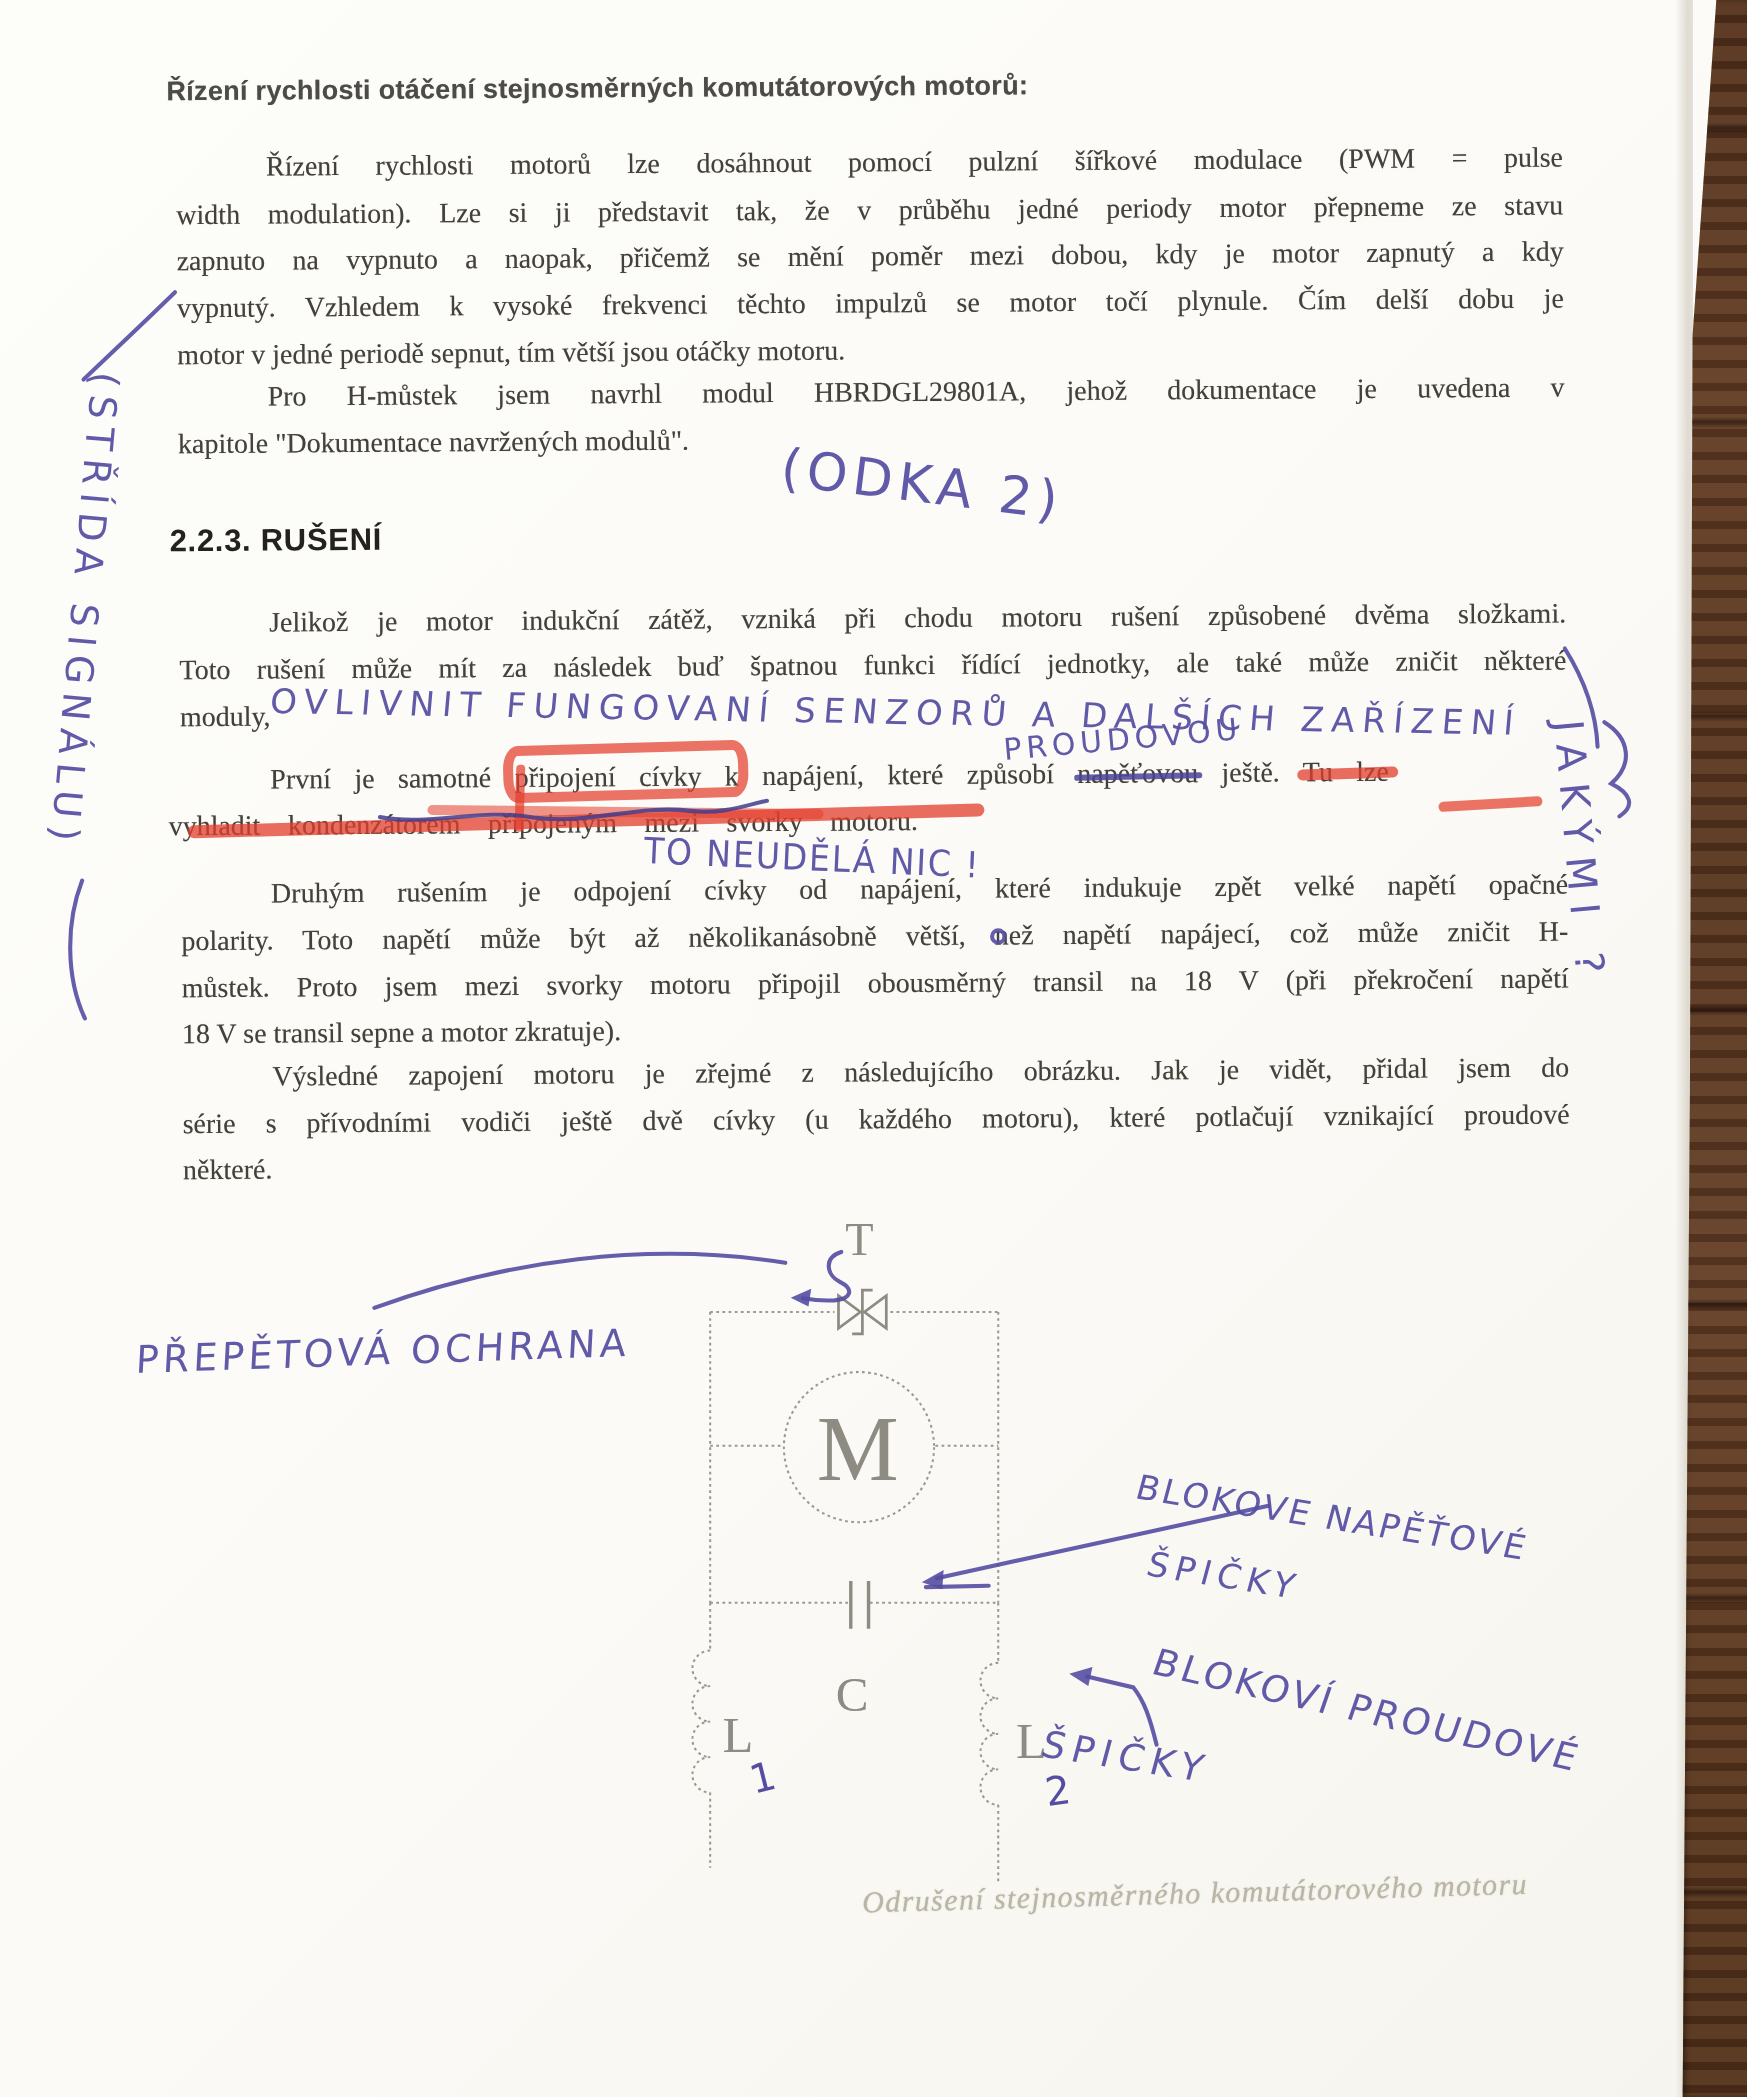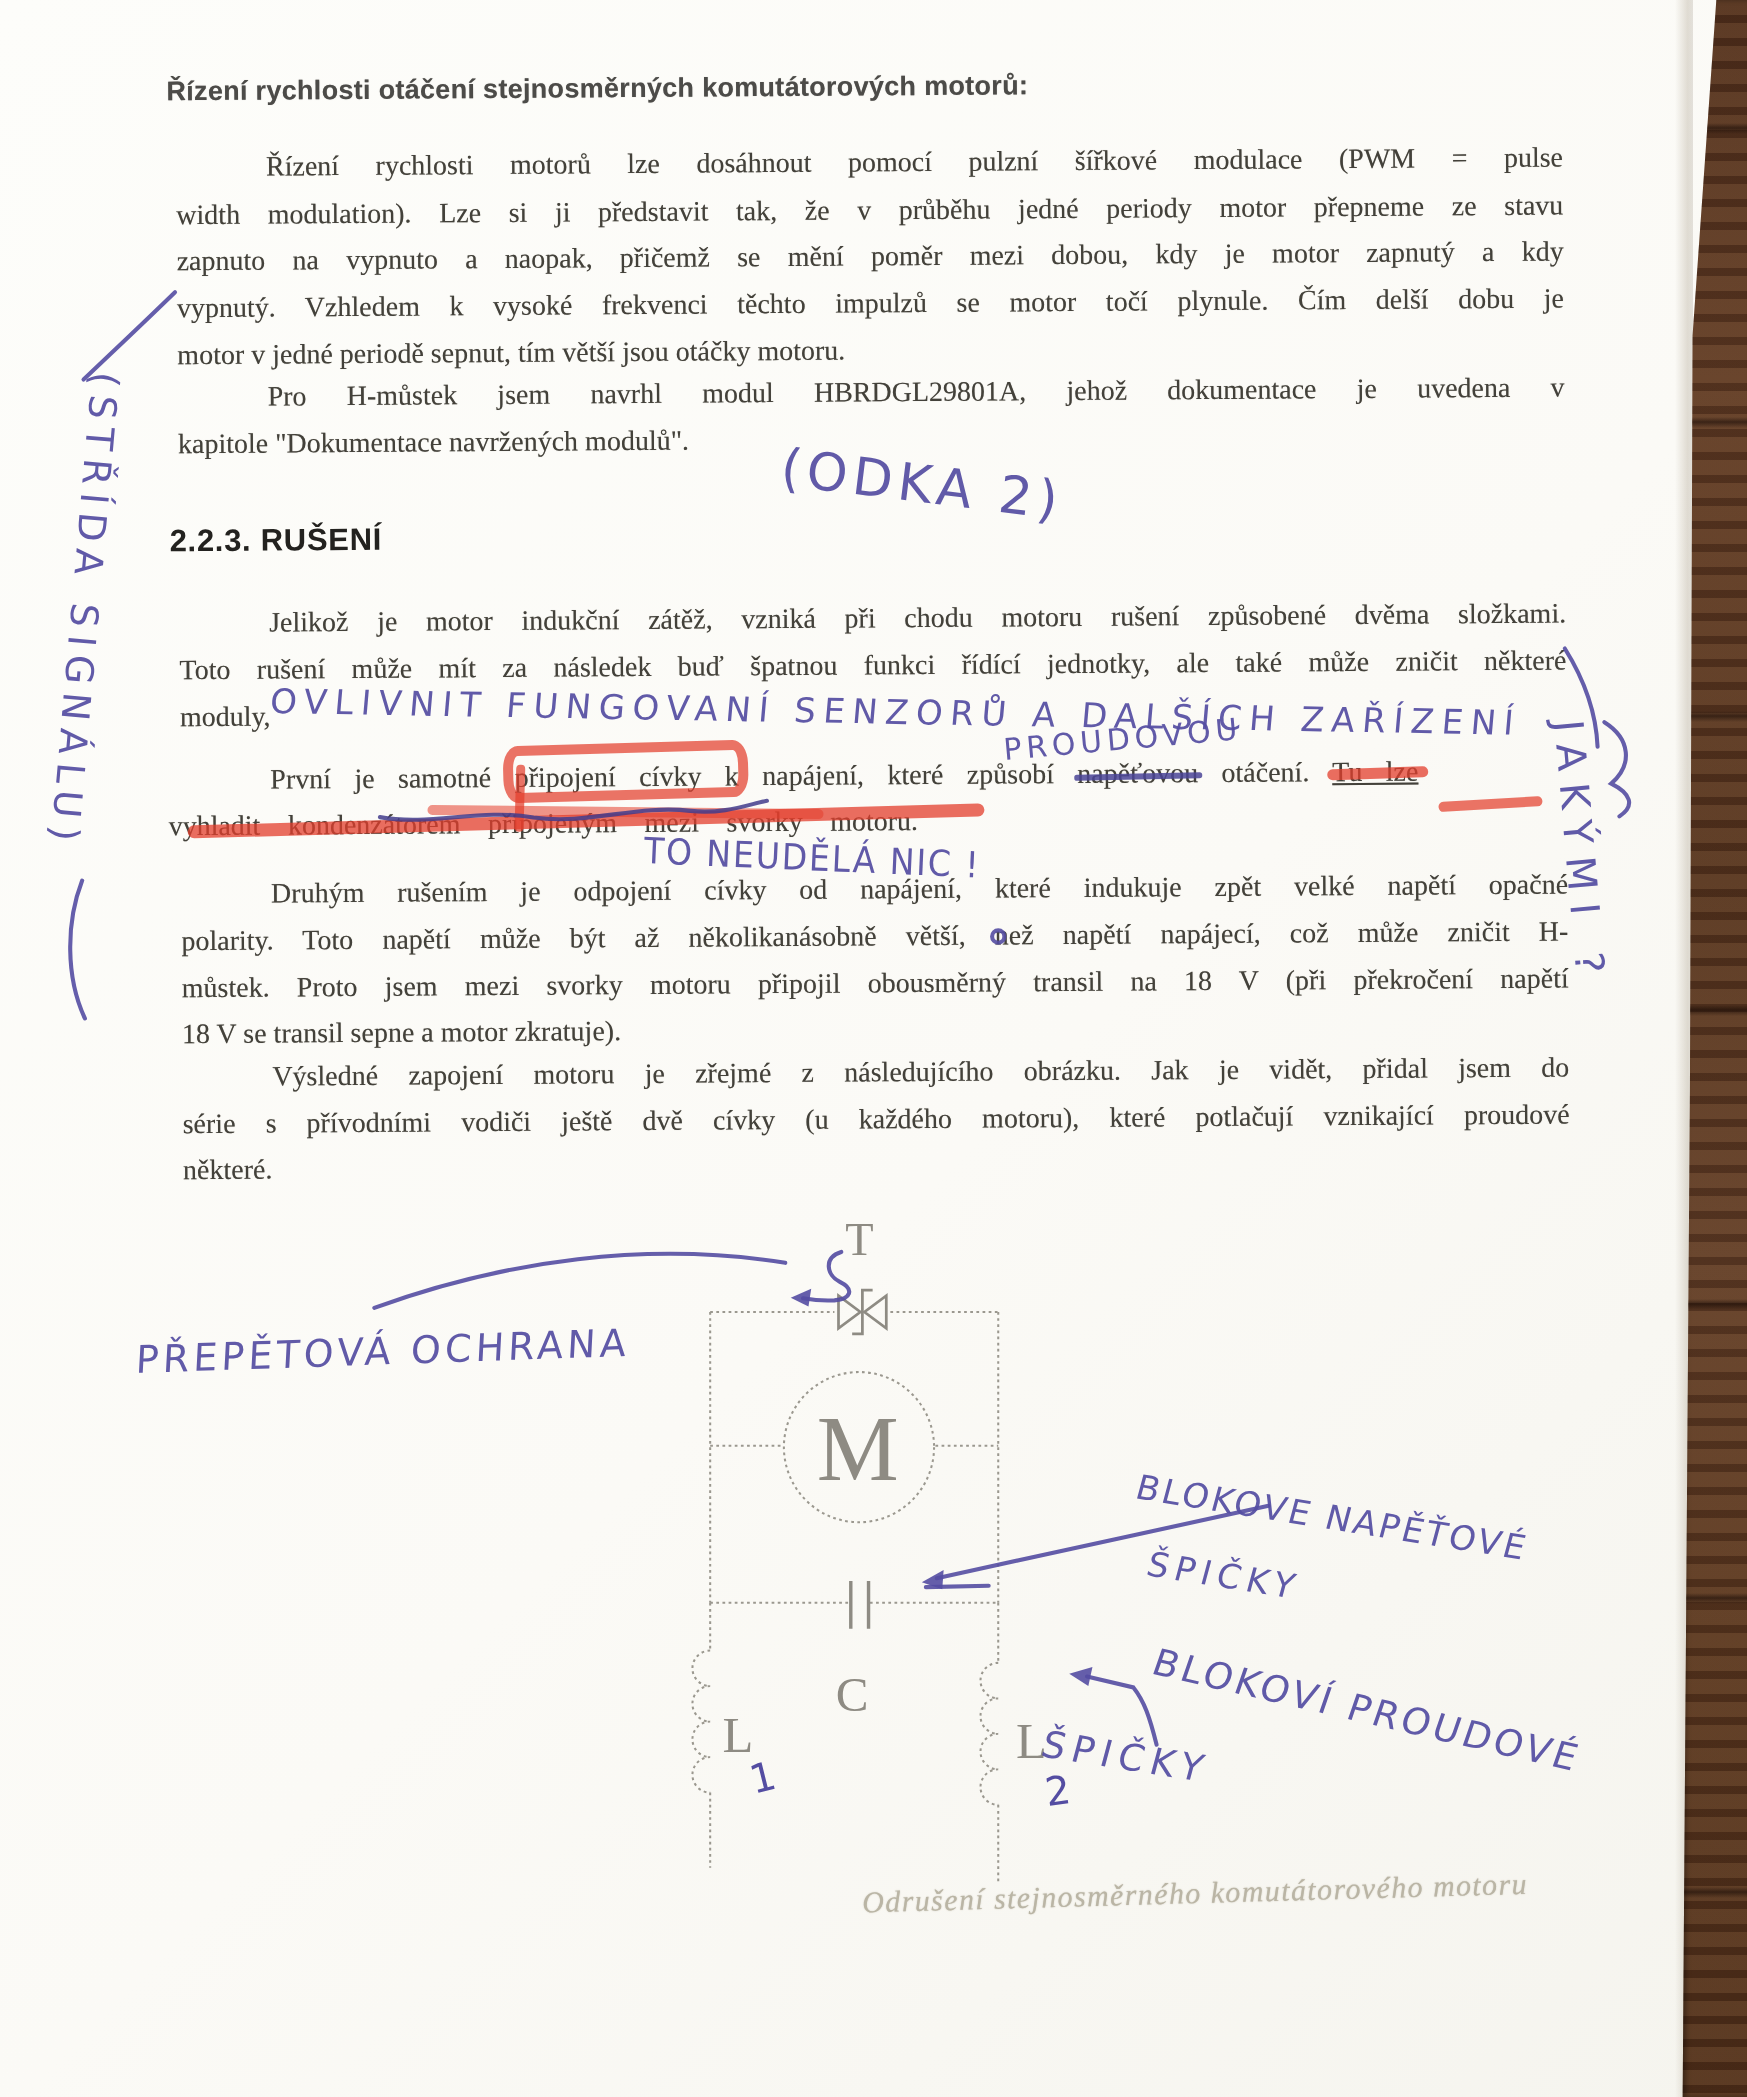--- a/index.html
+++ b/index.html
@@ -25,21 +25,21 @@
   .p4line{position:absolute;font-size:28px;white-space:nowrap;text-shadow:0 0 0.7px rgba(70,66,55,.45);}
   #p4l1{left:266px;top:764px;word-spacing:16.4px;}
   #p4l2{left:164px;top:810px;word-spacing:20.5px;}
   .caption{position:absolute;left:850px;top:1883px;font-style:italic;font-size:30px;color:#bab5a5;letter-spacing:1.4px;transform:rotate(-1.2deg);text-shadow:0 0 1.4px rgba(190,185,170,.9);}
 
   
   .red-ring{position:relative;}
   .red-ring::before{content:"";position:absolute;left:-11px;right:-9.6px;top:-18px;bottom:-8.2px;border:10.2px solid rgba(227,62,44,.72);border-radius:15px/23px;transform:rotate(-1.2deg);}
   .blue-strike{position:relative;}
   .blue-strike::after{content:"";position:absolute;left:-2.7px;right:-4.1px;top:52%;height:5.5px;background:#4a4496;opacity:.85;transform:rotate(-.8deg);border-radius:2.7px;}
-  .red-mark{position:relative;text-decoration:underline;}
+  .red-mark{position:relative;}
   .red-mark::after{content:"";position:absolute;left:-5.5px;right:-9.6px;top:38%;height:11px;background:rgba(227,62,44,.75);transform:rotate(-1.5deg);border-radius:5.5px;}
   .red-swipe{position:absolute;left:183px;top:817px;width:797px;height:13px;background:rgba(227,62,44,.75);border-radius:6.8px;transform:rotate(-1.2deg);}
   .red-swipe2{position:absolute;left:423px;top:810px;width:396px;height:10.2px;background:rgba(227,62,44,.55);border-radius:5.5px;transform:rotate(1deg);}
   .red-vbar{position:absolute;left:511px;top:767px;width:9px;height:67px;background:rgba(227,62,44,.72);border-radius:4.1px;transform:rotate(2deg);}
   .red-dash{position:absolute;left:1434px;top:808px;width:104px;height:9.6px;background:rgba(227,62,44,.72);border-radius:4.8px;transform:rotate(-3deg);}
   .squiggle{position:absolute;left:372px;top:791px;}
 
   
   .hw{position:absolute;font-family:"DejaVu Sans",sans-serif;color:#544da2;white-space:nowrap;transform-origin:top left;opacity:.92;}
   #hw-odka{left:785px;top:437px;font-size:52px;letter-spacing:5.5px;transform:rotate(7deg);}
@@ -76,21 +76,21 @@
     <div class="ln ind" style="top:380px">Pro H-můstek  jsem navrhl modul HBRDGL29801A, jehož dokumentace je uvedena v</div>
     <div class="ln cont last" style="top:427px">kapitole "Dokumentace navržených modulů".</div>
 
     <div class="heading">2.2.3. RUŠENÍ</div>
 
     <div class="ln ind" style="top:606px">Jelikož je motor indukční zátěž, vzniká při chodu motoru rušení způsobené dvěma složkami.</div>
     <div class="ln cont" style="top:653px">Toto rušení může mít za následek buď špatnou funkci řídící jednotky, ale také může zničit některé</div>
     <div class="ln cont last" style="top:700px">moduly,</div>
 
     <div class="p4line" id="p4l1">
-      <span>První je samotné </span><span class="red-ring">připojení cívky k</span><span> napájení, které způsobí </span><span class="blue-strike">napěťovou</span><span> otáčení. </span><span class="red-mark">Tu lze</span>
+      <span>První je samotné </span><span class="red-ring">připojení cívky k</span><span> napájení, které způsobí </span><span class="blue-strike">napěťovou</span><span> ještě. </span><span class="red-mark">Tu lze</span>
     </div>
     <div class="p4line" id="p4l2">vyhladit kondenzátorem připojeným mezi svorky motoru.</div>
     <div class="red-swipe"></div>
     <div class="red-swipe2"></div>
     <div class="red-vbar"></div>
     <div class="red-dash"></div>
     <svg class="squiggle" width="396" height="41" viewBox="0 0 580 60">
       <path d="M5 40 C 80 54, 150 28, 230 42 C 310 54, 380 24, 460 34 C 510 40, 548 24, 572 20" fill="none" stroke="#423c8c" stroke-width="6" stroke-linecap="round" opacity=".85"></path>
     </svg>
 

